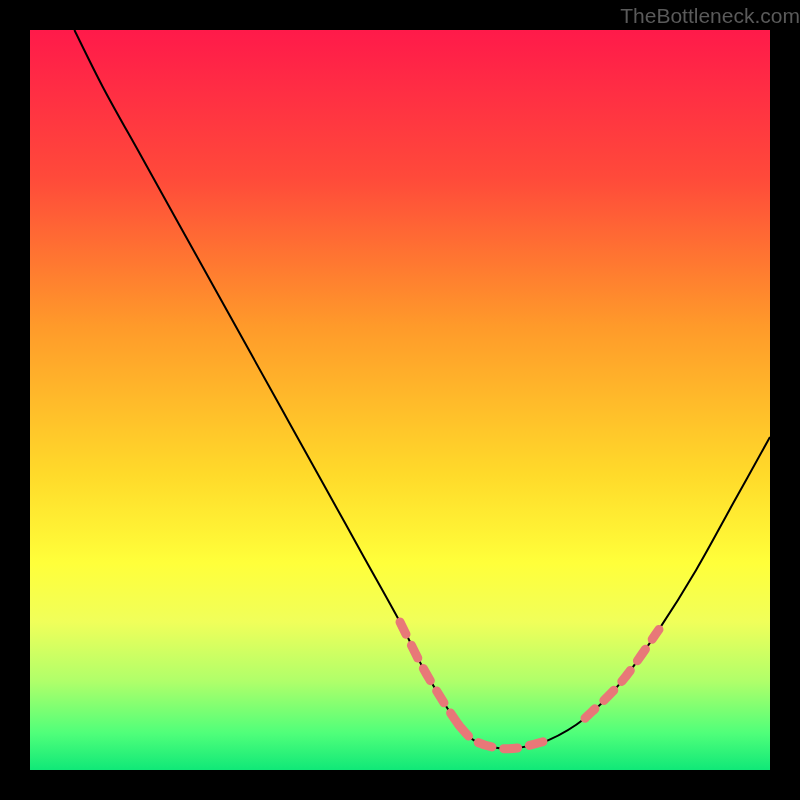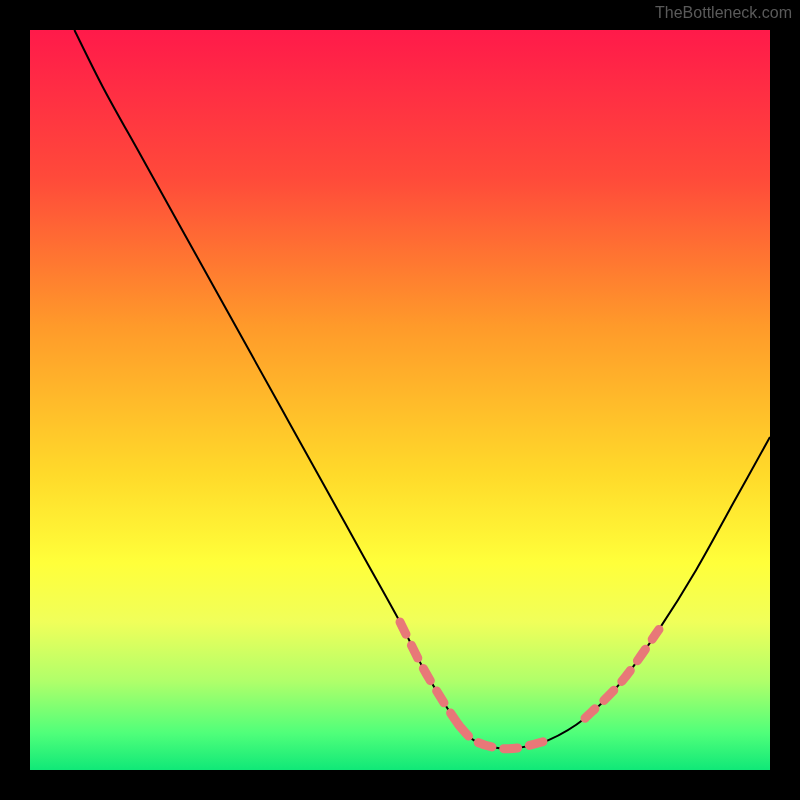--- a/index.html
+++ b/index.html
@@ -11,23 +11,23 @@
   overflow: hidden;
 }
 .container {
   position: relative;
   width: 800px;
   height: 800px;
 }
 .watermark {
   position: absolute;
   top: 4px;
-  right: 8px;
+  right: 0;
   color: #5a5a5a;
-  font-size: 16px;
+  font-size: 21px;
   font-weight: 500;
   z-index: 10;
 }
 .plot-area {
   position: absolute;
   left: 30px;
   top: 30px;
   width: 740px;
   height: 740px;
 }

